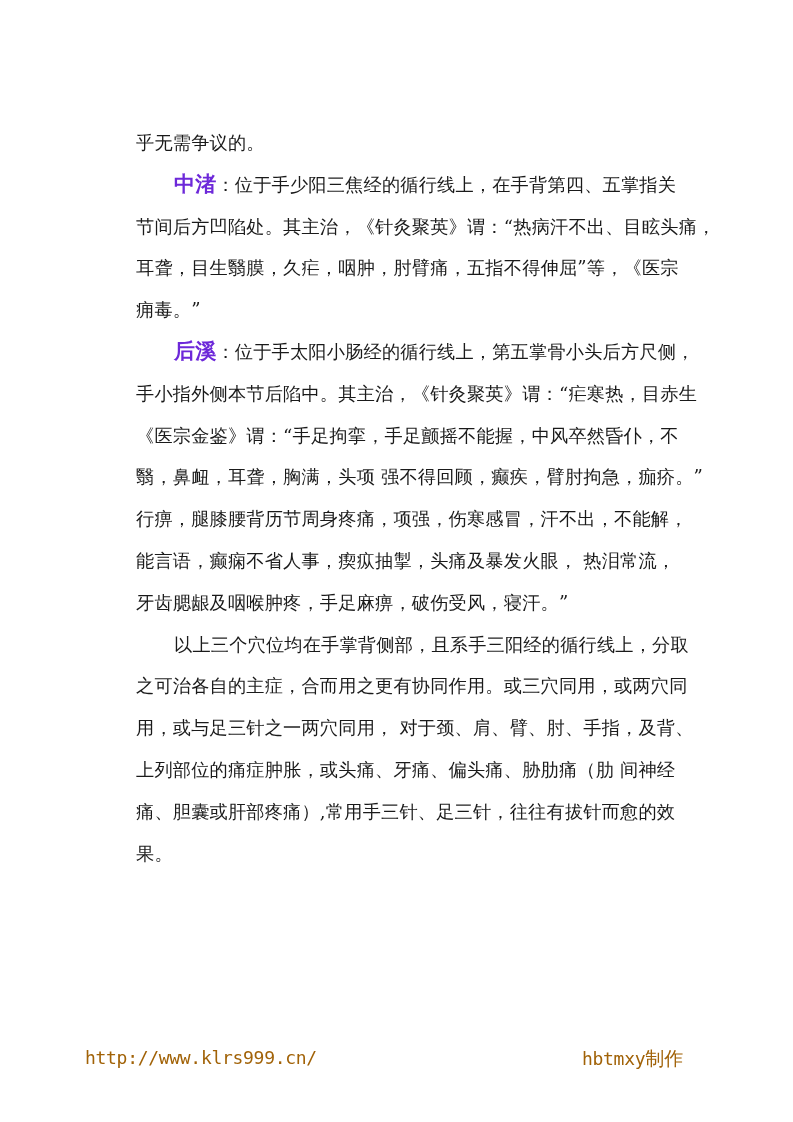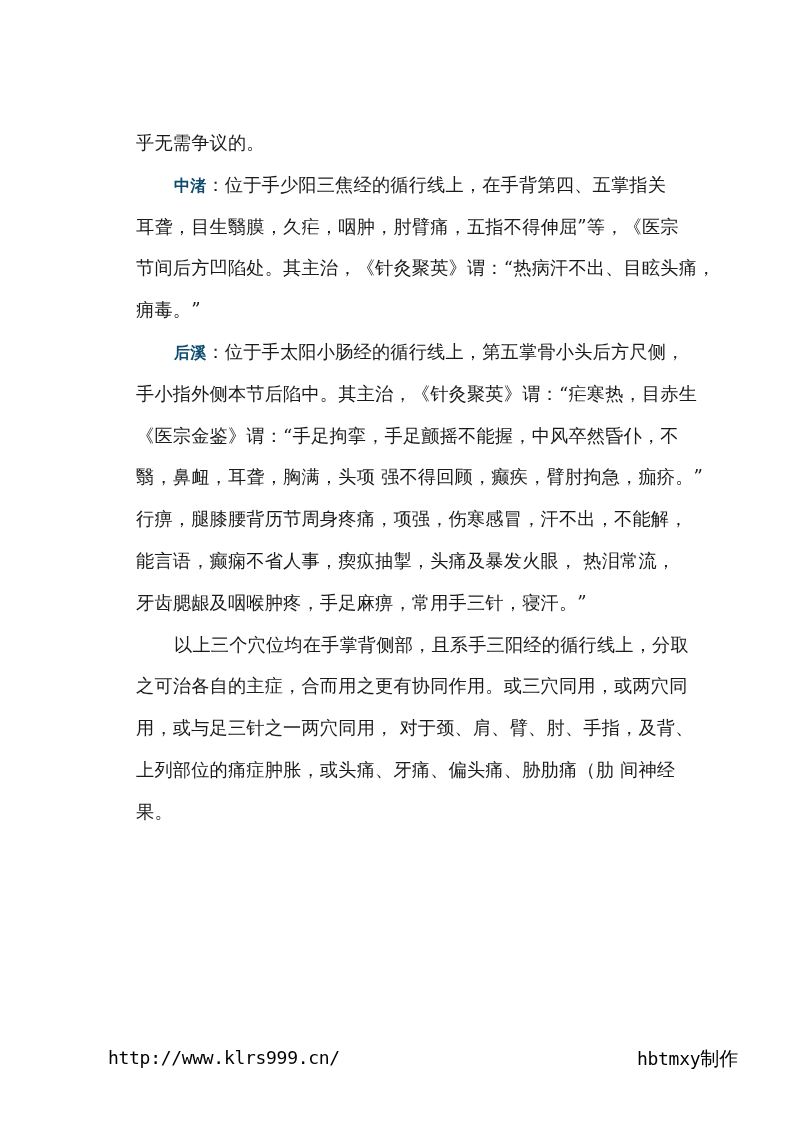--- a/index.html
+++ b/index.html
@@ -27,80 +27,80 @@
     height: 41.8px;
     white-space: nowrap;
     letter-spacing: 0.2px;
   }
   .indent {
     padding-left: 38px;
   }
   .term {
     font-family: "DejaVu Sans", "Liberation Sans", sans-serif;
     font-weight: bold;
-    font-size: 16px;
-    color: #0c4a6e;
+    font-size: 21px;
+    color: #6d28d9;
   }
   .footer {
     position: absolute;
     top: 1043px;
-    left: 108px;
+    left: 85px;
     width: 610px;
     height: 30px;
     font-size: 19px;
     line-height: 30px;
     white-space: nowrap;
-    color: #000000;
+    color: #a16207;
   }
   .footer .url {
     position: absolute;
     left: 0;
     font-family: "DejaVu Sans Mono", "Liberation Mono", monospace;
     font-size: 18px;
     letter-spacing: -0.3px;
   }
   .footer .site {
     position: absolute;
     left: 286px;
   }
   .footer .credit {
     position: absolute;
     left: 497px;
-    margin-left: 32px;
   }
   .footer .credit .mono {
     font-family: "DejaVu Sans Mono", "Liberation Mono", monospace;
     font-size: 18px;
     letter-spacing: -0.3px;
   }
 </style>
 </head>
 <body>
 
 <div class="page">
 
   <div class="line">乎无需争议的。</div>
 
   <div class="line indent"><span class="term">中渚</span><span>：位于手少阳三焦经的循行线上，在手背第四、五掌指关</span></div>
+  <div class="line">节间后方凹陷处。其主治，《针灸聚英》谓：“热病汗不出、目眩头痛，</div>
   <div class="line">耳聋，目生翳膜，久疟，咽肿，肘臂痛，五指不得伸屈”等，《医宗</div>
-  <div class="line">节间后方凹陷处。其主治，《针灸聚英》谓：“热病汗不出、目眩头痛，</div>
   <div class="line">痈毒。”</div>
 
   <div class="line indent"><span class="term">后溪</span><span>：位于手太阳小肠经的循行线上，第五掌骨小头后方尺侧，</span></div>
   <div class="line">手小指外侧本节后陷中。其主治，《针灸聚英》谓：“疟寒热，目赤生</div>
   <div class="line">《医宗金鉴》谓：“手足拘挛，手足颤摇不能握，中风卒然昏仆，不</div>
   <div class="line">翳，鼻衄，耳聋，胸满，头项 强不得回顾，癫疾，臂肘拘急，痂疥。”</div>
   <div class="line">行痹，腿膝腰背历节周身疼痛，项强，伤寒感冒，汗不出，不能解，</div>
   <div class="line">能言语，癫痫不省人事，瘈疭抽掣，头痛及暴发火眼， 热泪常流，</div>
-  <div class="line">牙齿腮龈及咽喉肿疼，手足麻痹，常用手三针，寝汗。”</div>
+  <div class="line">牙齿腮龈及咽喉肿疼，手足麻痹，破伤受风，寝汗。”</div>
 
   <div class="line indent">以上三个穴位均在手掌背侧部，且系手三阳经的循行线上，分取</div>
   <div class="line">之可治各自的主症，合而用之更有协同作用。或三穴同用，或两穴同</div>
   <div class="line">用，或与足三针之一两穴同用， 对于颈、肩、臂、肘、手指，及背、</div>
   <div class="line">上列部位的痛症肿胀，或头痛、牙痛、偏头痛、胁肋痛（肋 间神经</div>
+  <div class="line">痛、胆囊或肝部疼痛）,常用手三针、足三针，往往有拔针而愈的效</div>
   <div class="line">果。</div>
 
 
 </div>
 
 <div class="footer">
   <span class="url">http://www.klrs999.cn/</span>
   <span class="credit"><span class="mono">hbtmxy</span><span>制作</span></span>
 </div>
 

